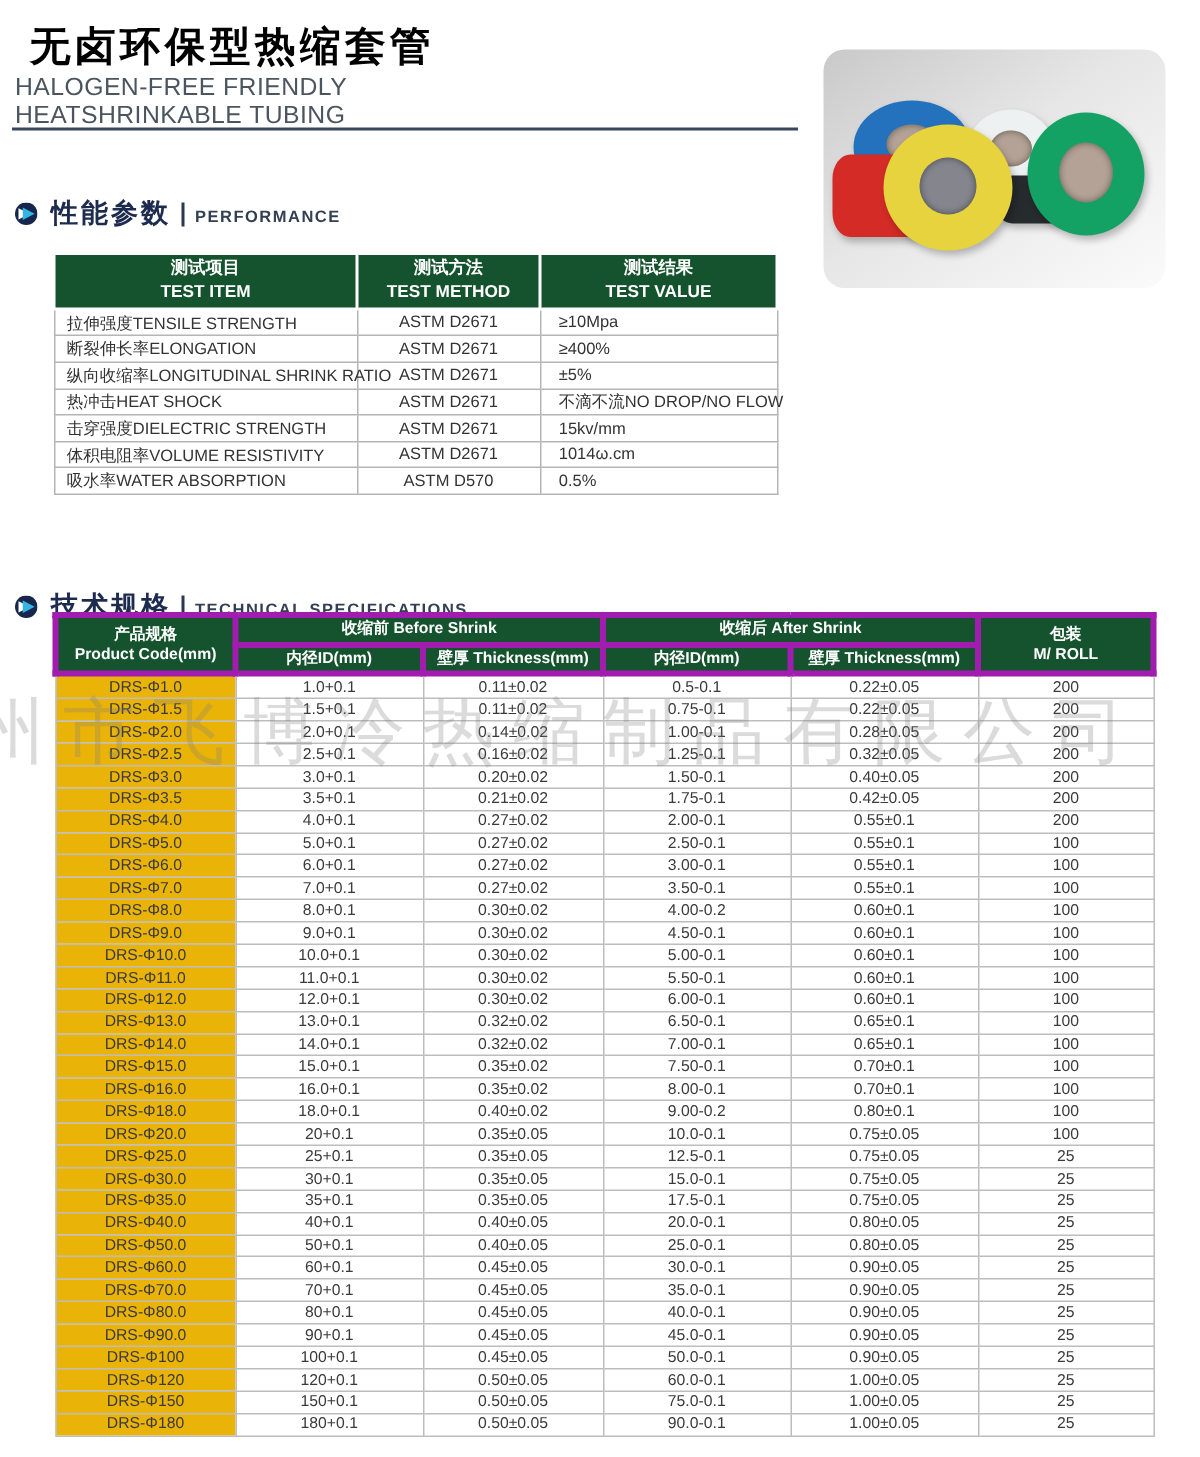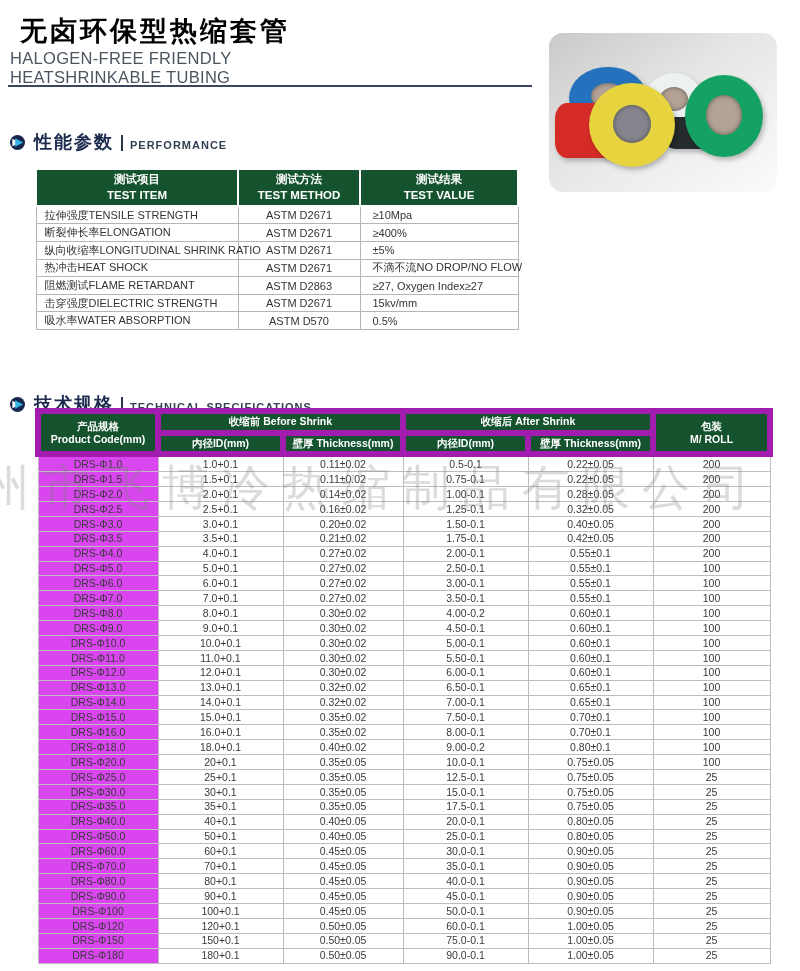--- a/index.html
+++ b/index.html
@@ -40,24 +40,24 @@
   th{background:#14532d;color:#fff;font-weight:bold;}
   .th-cn{line-height:1.35;}
   .th-en{line-height:1.25;font-weight:bold;}
   .perf-table{position:absolute;left:35px;top:168px;width:482px;}
   .perf-table th{border:2px solid #fff;font-size:11.5px;padding:2px 0 3px 0;}
   .perf-table td{border:1px solid #b5b5b5;font-size:11px;color:#333;height:16.6px;
     padding:0 0 0 8px;white-space:nowrap;}
   .perf-table td.p-method{text-align:center;padding:0;}
   .perf-table td.p-value{padding-left:12px;}
   .spec-table{position:absolute;left:35px;top:408px;width:732px;z-index:1;}
-  .spec-table th{border:6px solid #a21caf;font-size:10.5px;padding:1px 0;line-height:1.3;height:13px;}
+  .spec-table th{border:4px solid #a21caf;font-size:10.5px;padding:1px 0;line-height:1.3;height:13px;}
   .spec-table td{border:1px solid #bdbdbd;font-size:10.5px;color:#3a3a3a;text-align:center;
     height:13.9px;padding:0;line-height:1;white-space:nowrap;}
-  .spec-table td.c-code{background:#d946ef;}
+  .spec-table td.c-code{background:#eab308;}
   
   .watermark{position:absolute;left:-18px;top:456px;font-size:48px;letter-spacing:12px;
     color:rgba(125,125,125,.28);white-space:nowrap;z-index:9;pointer-events:none;font-weight:500;}
 </style>
 </head>
 <body>
 
 <div class="title-cn">无卤环保型热缩套管</div>
 <div class="title-en">HALOGEN-FREE FRIENDLY
 HEATSHRINKABLE TUBING</div>
@@ -132,32 +132,32 @@
         <td class="p-method">ASTM D2671</td>
         <td class="p-value">±5%</td>
       </tr>
 
       <tr>
         <td class="p-item">热冲击HEAT SHOCK</td>
         <td class="p-method">ASTM D2671</td>
         <td class="p-value">不滴不流NO DROP/NO FLOW</td>
       </tr>
 
-      <tr>
-        <td class="p-item">阻燃测试FLAME RETARDANT</td>
-        <td class="p-method">ASTM D2863</td>
-        <td class="p-value">≥27, Oxygen Index≥27</td>
-      </tr>
 
       <tr>
         <td class="p-item">击穿强度DIELECTRIC STRENGTH</td>
         <td class="p-method">ASTM D2671</td>
         <td class="p-value">15kv/mm</td>
       </tr>
 
+      <tr>
+        <td class="p-item">体积电阻率VOLUME RESISTIVITY</td>
+        <td class="p-method">ASTM D2671</td>
+        <td class="p-value">1014ω.cm</td>
+      </tr>
 
       <tr>
         <td class="p-item">吸水率WATER ABSORPTION</td>
         <td class="p-method">ASTM D570</td>
         <td class="p-value">0.5%</td>
       </tr>
     </tbody>
 </table>
 
 <div class="section" id="section-specs">

